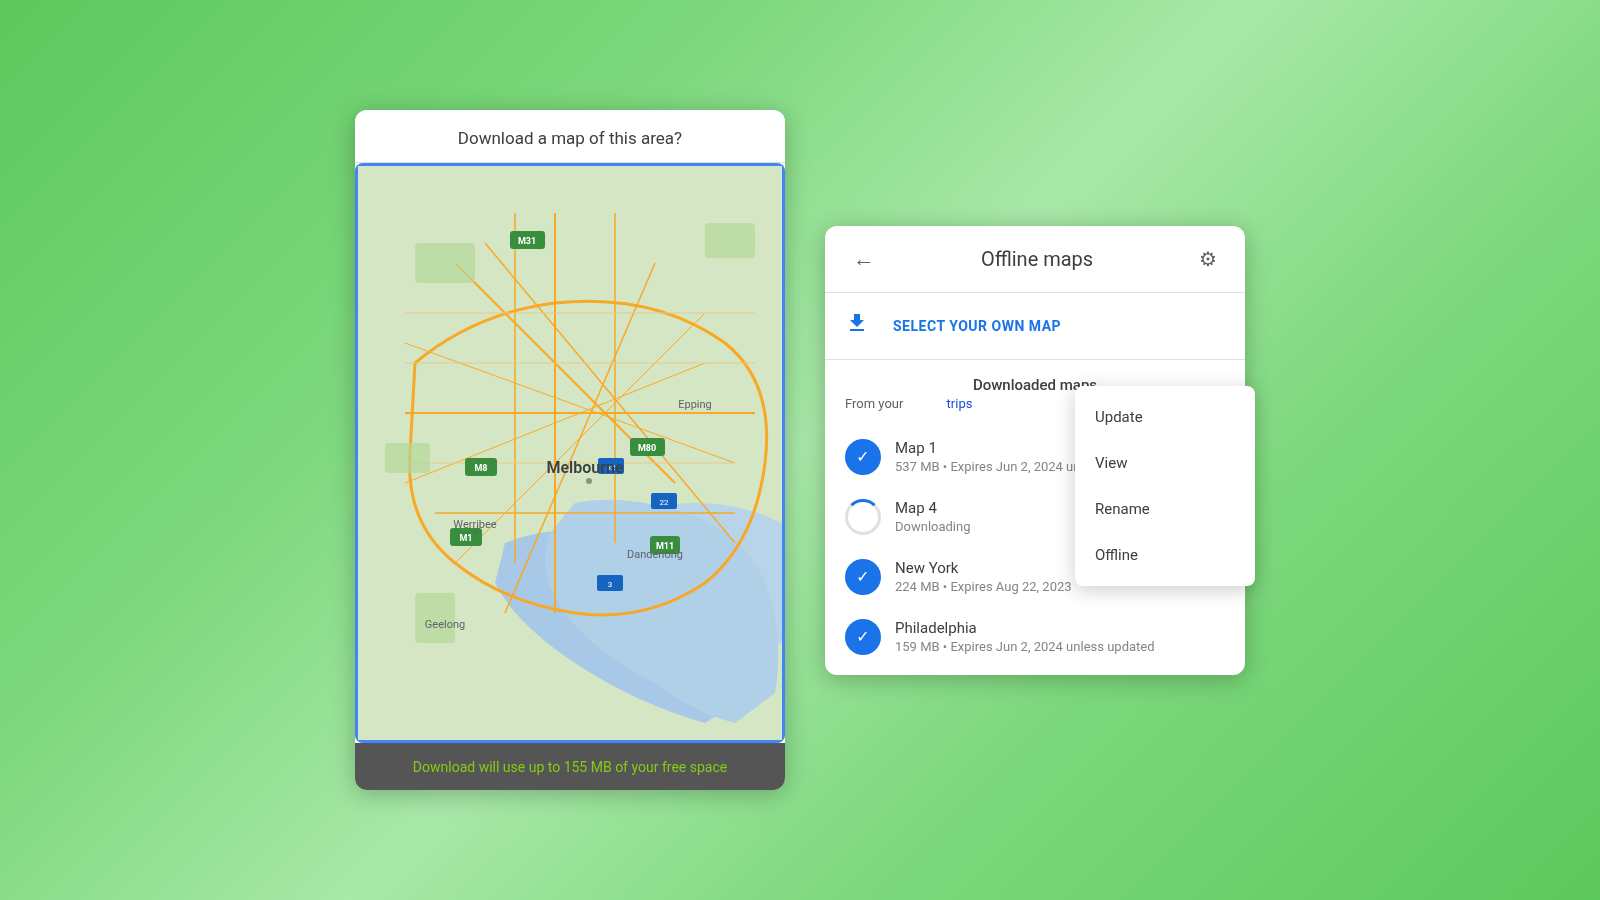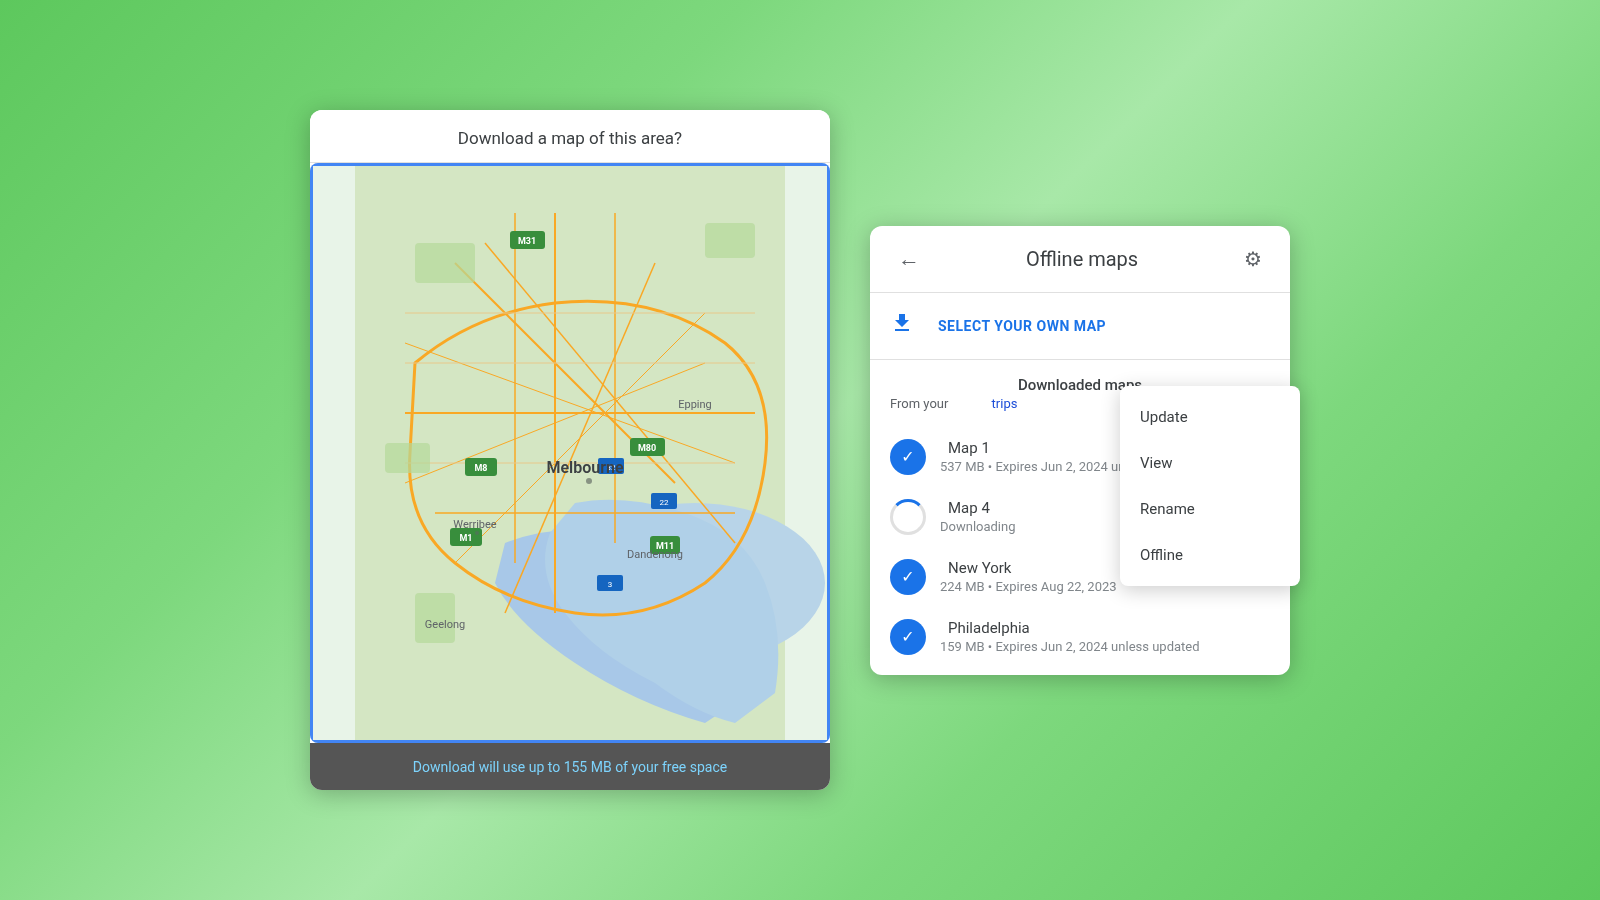--- a/index.html
+++ b/index.html
@@ -11,21 +11,21 @@
       display: flex;
       align-items: center;
       justify-content: center;
       gap: 40px;
       font-family: 'Roboto', Arial, sans-serif;
       overflow: hidden;
     }
 
     
     .phone-panel {
-      width: 520px;
+      width: 430px;
       background: #fff;
       border-radius: 12px;
       overflow: hidden;
       box-shadow: 0 4px 24px rgba(0,0,0,0.25);
       display: flex;
       flex-direction: column;
     }
 
     .phone-header {
       background: #fff;
@@ -62,21 +62,21 @@
       pointer-events: none;
     }
 
     .phone-footer {
       background: #555;
       padding: 14px 16px;
       text-align: center;
     }
 
     .phone-footer-text {
-      color: #7dd3fc;
+      color: #84cc16;
       font-size: 14px;
     }
 
     
     .right-panel {
       width: 420px;
       background: #fff;
       border-radius: 12px;
       box-shadow: 0 4px 24px rgba(0,0,0,0.25);
       overflow: visible;
@@ -197,21 +197,20 @@
     }
 
     .map-item-info {
       flex: 1;
     }
 
     .map-item-name {
       font-size: 15px;
       color: #3c4043;
       font-weight: 400;
-      margin-left: 8px;
     }
 
     .map-item-sub {
       font-size: 13px;
       color: #80868b;
       margin-top: 2px;
     }
 
     .map-item-more {
       background: none;

